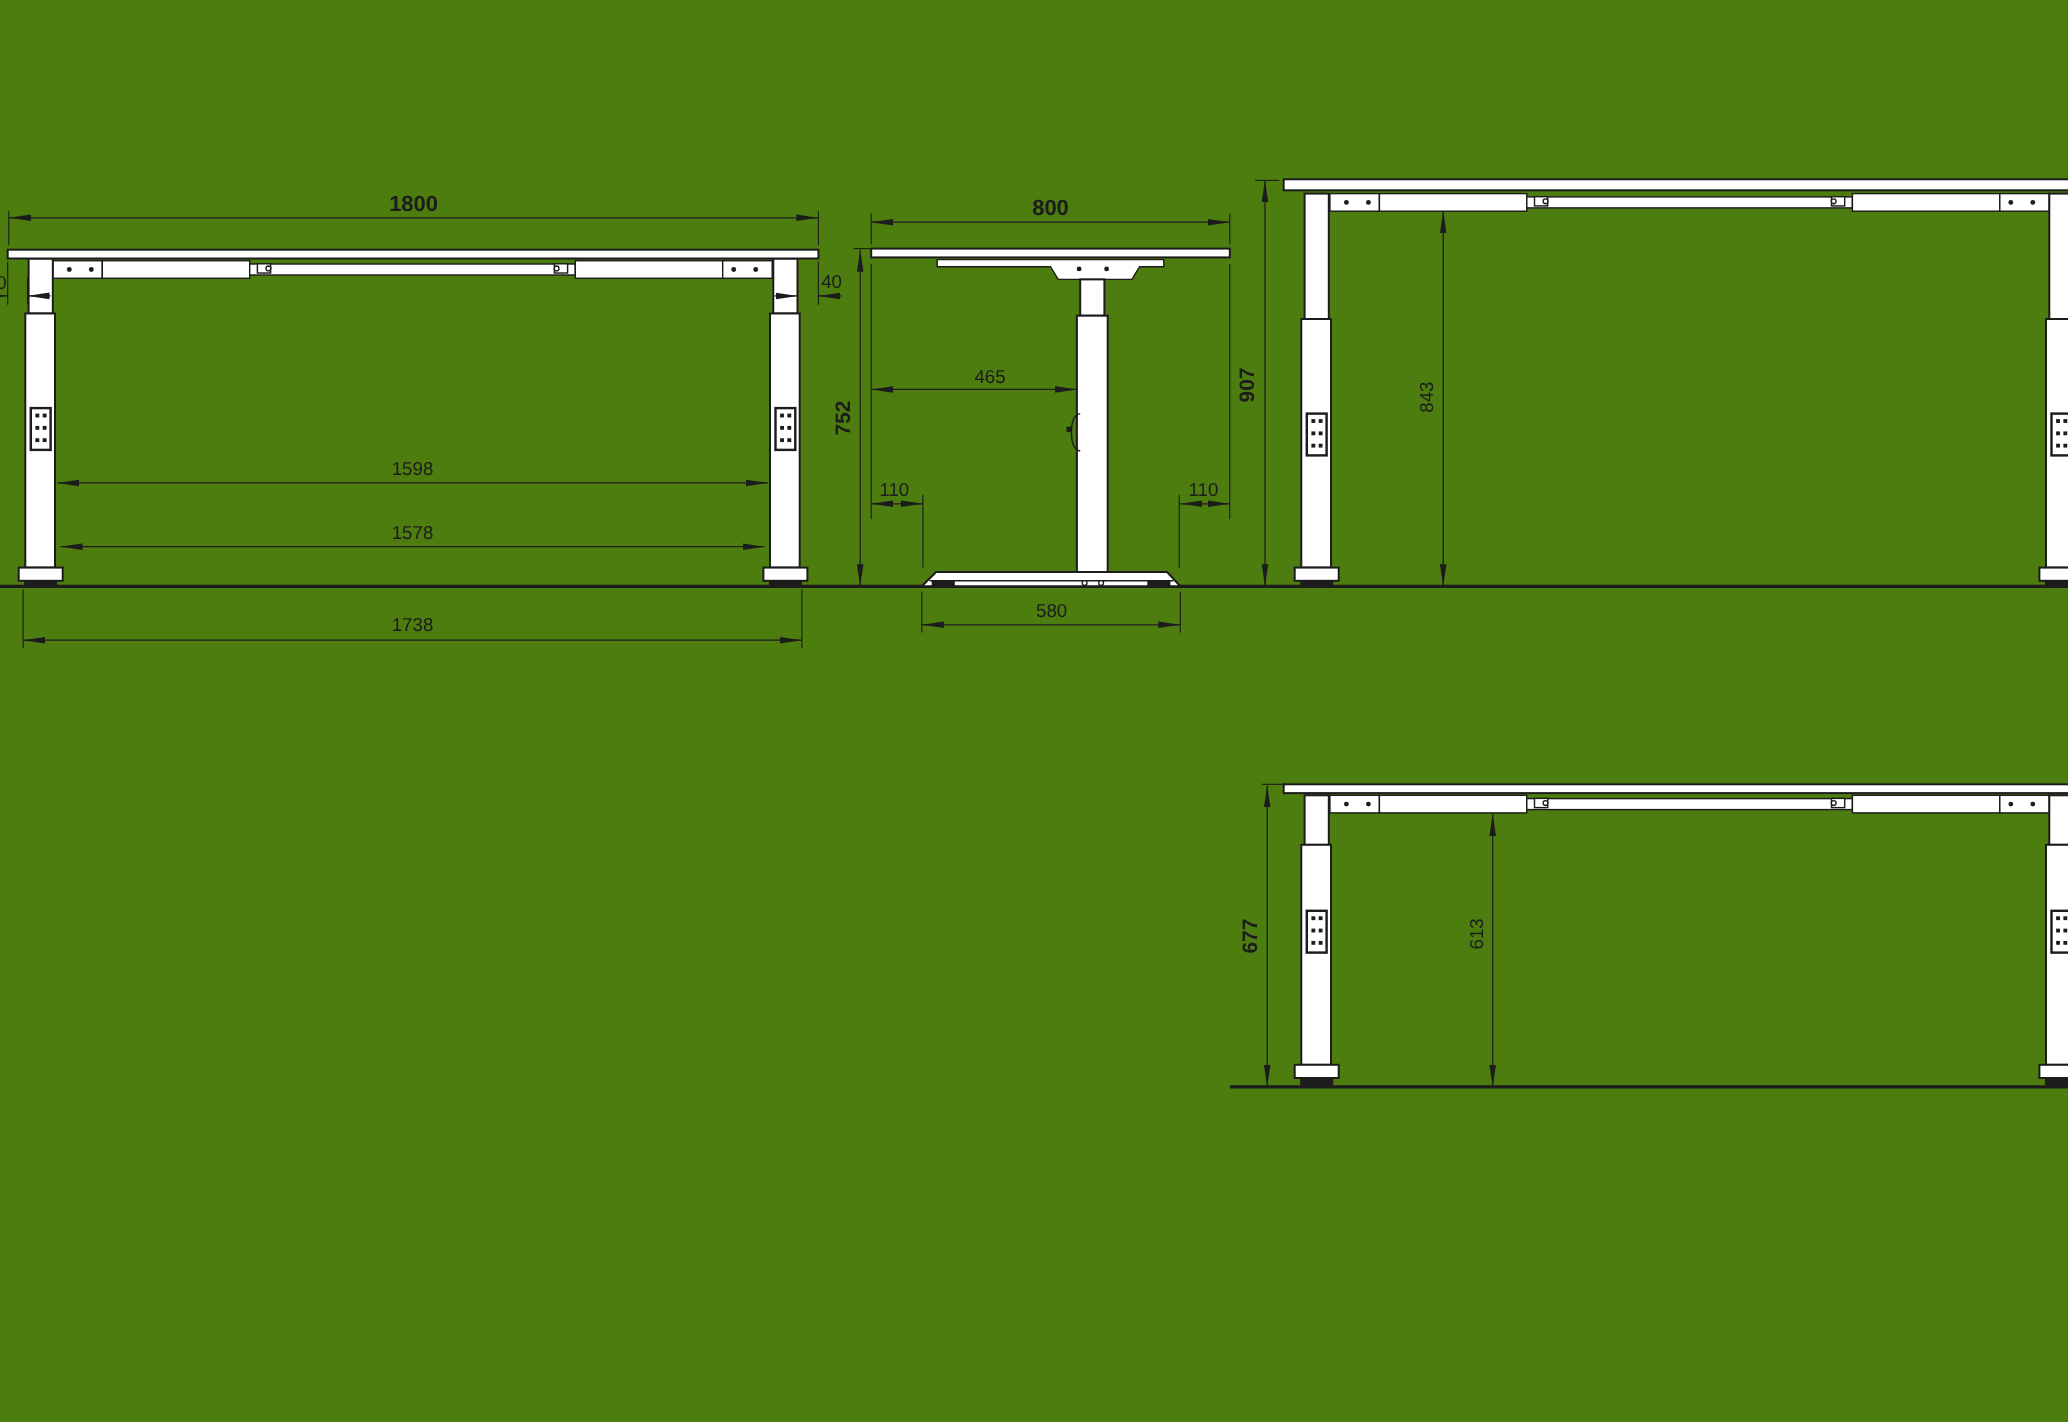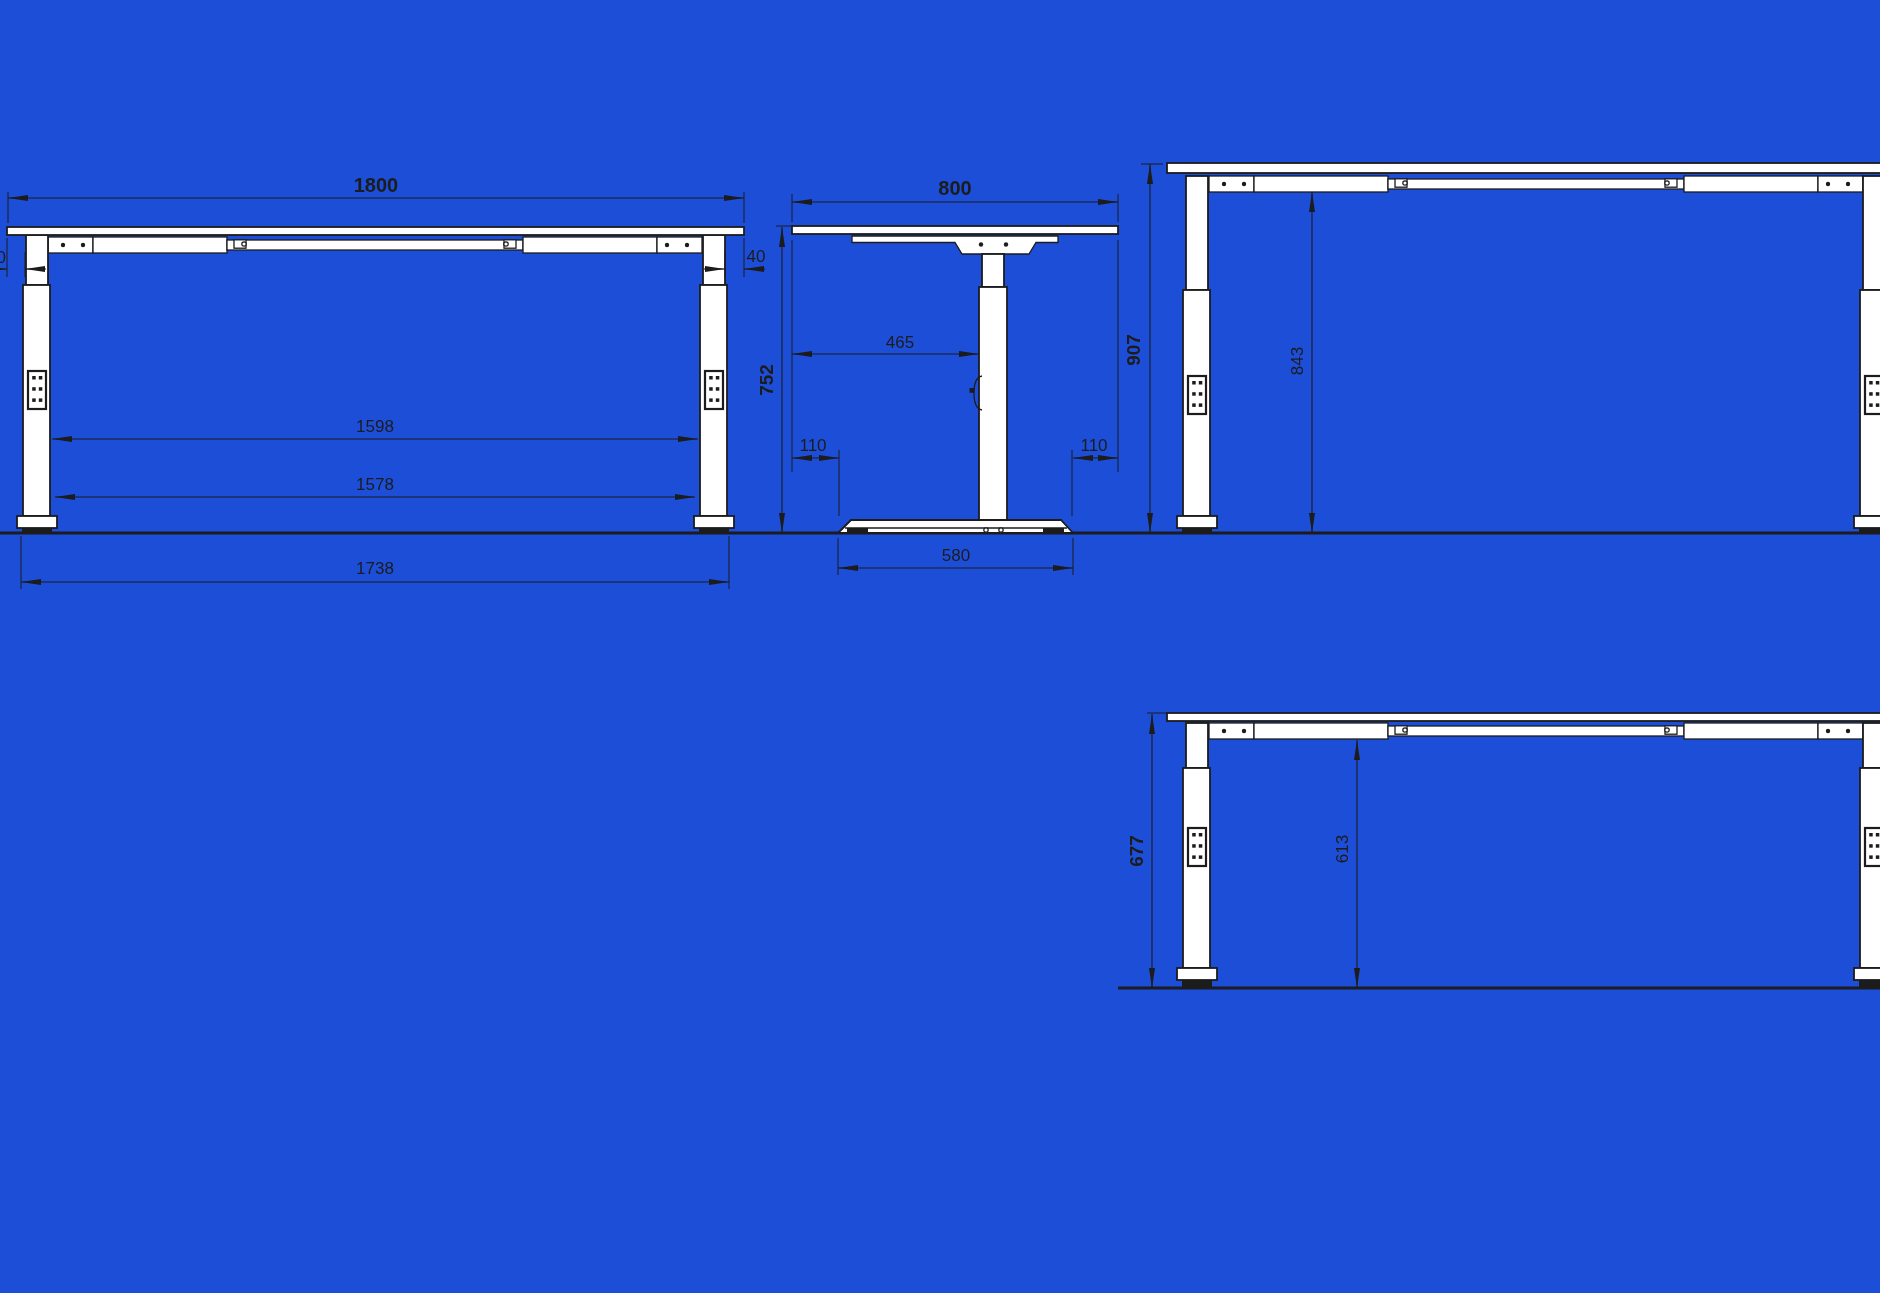--- a/index.html
+++ b/index.html
@@ -1,16 +1,16 @@
 <!DOCTYPE html>
 <html><head>
 <meta charset="utf-8">
 <style>
   html,body{margin:0;padding:0;background:#ffffff;}
-  .page{width:1880px;height:1293px;position:relative;background:#1d4ed8;overflow:hidden;}
+  .page{width:1880px;height:1293px;position:relative;background:#4d7c0f;overflow:hidden;}
   svg{display:block;}
   svg text{font-family:"Liberation Sans", sans-serif;fill:#1c1c1c;}
   .dimtxt{font-size:17px;}
   .dimtxt-b{font-size:20px;font-weight:bold;}
   .dimtxt-bv{font-size:19px;font-weight:bold;}
   .outline{fill:#ffffff;stroke:#1c1c1c;stroke-width:1.8;}
   .outline-thin{fill:#ffffff;stroke:#1c1c1c;stroke-width:1.3;}
   .edge{stroke:#1c1c1c;stroke-width:1.3;fill:none;}
   .dimline{stroke:#1c1c1c;stroke-width:1.1;fill:none;}
   .extline{stroke:#1c1c1c;stroke-width:1;fill:none;}

